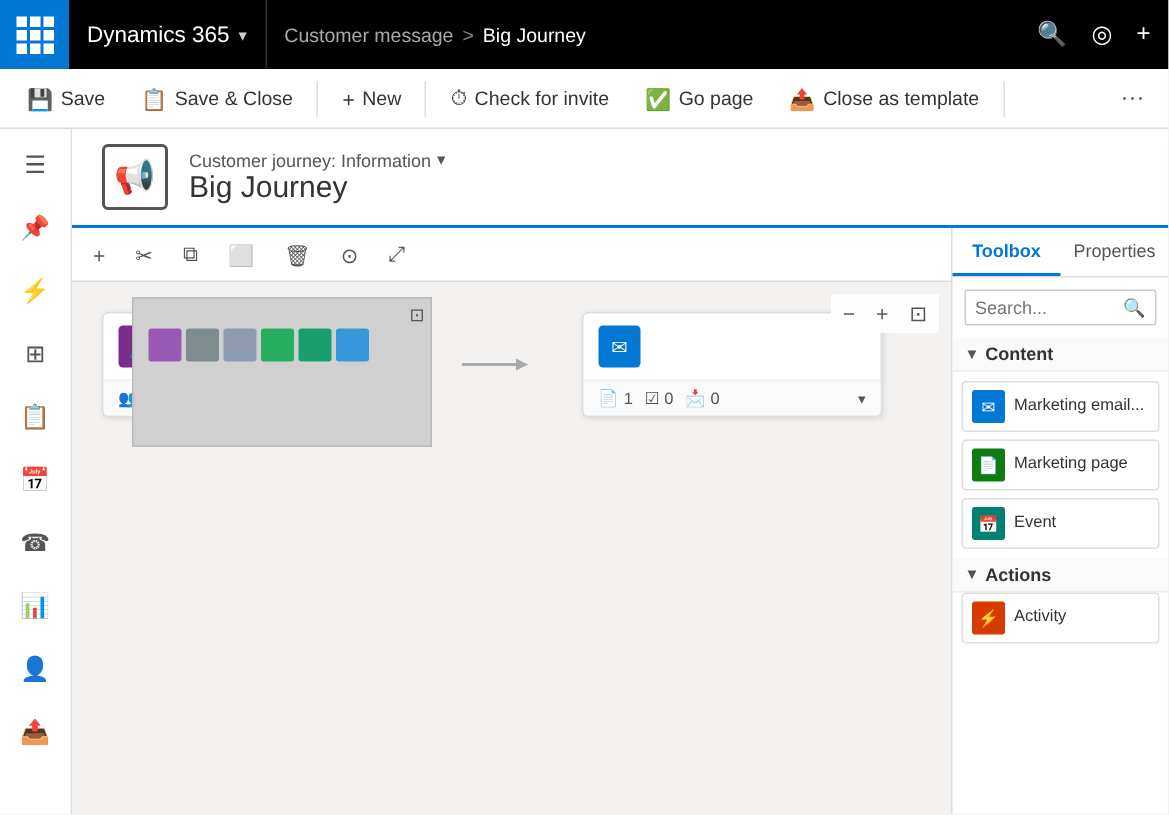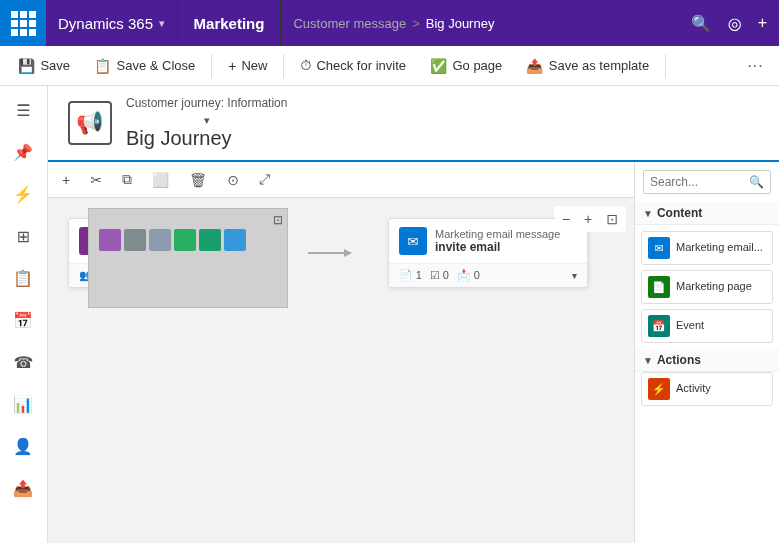--- a/index.html
+++ b/index.html
@@ -1,21 +1,21 @@
 <!DOCTYPE html>
 <html><head>
   <meta charset="utf-8">
   <style>
     * { box-sizing: border-box; margin: 0; padding: 0; }
     body { font-family: 'Segoe UI', Arial, sans-serif; font-size: 13px; background: #f3f2f1; width: 779px; height: 543px; overflow: hidden; }
 
     
     .top-nav {
       display: flex; align-items: center; height: 46px;
-      background: #4c1d95; color: white;
+      background: #000000; color: white;
     }
     .nav-waffle {
       width: 46px; height: 46px; background: #0078d4;
       display: flex; align-items: center; justify-content: center; cursor: pointer; flex-shrink: 0;
     }
     .waffle-grid { display: grid; grid-template-columns: repeat(3,7px); gap: 2px; }
     .waffle-cell { width: 7px; height: 7px; background: white; }
     .nav-app {
       display: flex; align-items: center; padding: 0 12px; height: 100%;
       border-right: 1px solid #333; cursor: pointer; gap: 6px;
@@ -61,21 +61,21 @@
     
     .record-header {
       background: #fff; padding: 10px 20px 10px 20px; border-bottom: 2px solid #0078d4;
       display: flex; align-items: center; gap: 14px;
     }
     .record-icon-wrap {
       width: 44px; height: 44px; border: 2px solid #555; border-radius: 4px;
       display: flex; align-items: center; justify-content: center; font-size: 22px; color: #555;
     }
     .record-info { display: flex; flex-direction: column; }
-    .record-entity { font-size: 12px; color: #555; display: flex; align-items: center; gap: 4px; cursor: pointer; flex-direction: column; }
+    .record-entity { font-size: 12px; color: #555; display: flex; align-items: center; gap: 4px; cursor: pointer; }
     .record-name { font-size: 20px; font-weight: 400; color: #333; }
 
     
     .canvas-wrapper { flex: 1; display: flex; overflow: hidden; }
     .canvas-container { flex: 1; background: #f3f2f1; overflow: hidden; position: relative; }
     .canvas-toolbar {
       height: 36px; background: #fff; border-bottom: 1px solid #ddd;
       display: flex; align-items: center; padding: 0 10px; gap: 12px;
     }
     .canvas-tool { cursor: pointer; color: #555; font-size: 14px; padding: 4px; }
@@ -186,21 +186,20 @@
         <div class="waffle-cell"></div>
       <div class="waffle-cell"></div>
         <div class="waffle-cell"></div>
         <div class="waffle-cell"></div>
     </div>
   </div>
   <div class="nav-app">
     <span class="nav-app-name">Dynamics 365</span>
     <span style="color:#ccc;font-size:11px;">▾</span>
   </div>
-  <div class="nav-module">Marketing</div>
   <div class="nav-breadcrumb">
     <span style="cursor:pointer;color:#aaa;">Customer message</span>
     <span class="breadcrumb-sep">&gt;</span>
     <span class="breadcrumb-current">Big Journey</span>
   </div>
   <div class="nav-icons">
     <span class="nav-icon">🔍</span>
     <span class="nav-icon">◎</span>
     <span class="nav-icon">+</span>
   </div>
@@ -224,21 +223,21 @@
   <button class="toolbar-btn">
     <span class="icon">⏱</span>
     <span>Check for invite</span>
   </button>
   <button class="toolbar-btn">
     <span class="icon">✅</span>
     <span>Go page</span>
   </button>
   <button class="toolbar-btn">
     <span class="icon">📤</span>
-    <span>Save as template</span>
+    <span>Close as template</span>
   </button>
   <div class="toolbar-divider"></div>
   <button class="toolbar-btn toolbar-more">···</button>
 </div>
 
 <div class="main-layout">
 
   <div class="sidebar">
     <div class="sidebar-icon">☰</div>
     <div class="sidebar-icon">📌</div>
@@ -307,24 +306,20 @@
               </div>
             </div>
 
             <div class="node-connector">
               <div class="connector-line"></div>
             </div>
 
             <div class="node-card">
               <div class="node-header">
                 <div class="node-icon-blue">✉</div>
-                <div>
-                  <div class="node-title">Marketing email message</div>
-                  <div class="node-subtitle">invite email</div>
-                </div>
               </div>
               <div class="node-footer">
                 <div class="node-stats">
                   <span>📄 1</span>
                   <span>☑ 0</span>
                   <span>📩 0</span>
                 </div>
                 <span class="node-expand">▾</span>
               </div>
             </div>
@@ -340,20 +335,24 @@
               <div class="mc" style="background:#27ae60;"></div>
               <div class="mc" style="background:#1a9e6e;"></div>
               <div class="mc" style="background:#3498db;"></div>
             </div>
           </div>
 
         </div>
       </div>
 
       <div class="toolbox-panel">
+        <div class="toolbox-tabs">
+          <div class="toolbox-tab active">Toolbox</div>
+          <div class="toolbox-tab">Properties</div>
+        </div>
         <div class="toolbox-search">
           <input type="text" placeholder="Search..." style="">
           <span class="toolbox-search-icon">🔍</span>
         </div>
 
         <div class="toolbox-section-header">
           <span class="toolbox-section-arrow">▼</span>
           <span>Content</span>
         </div>
         <div class="toolbox-items">

